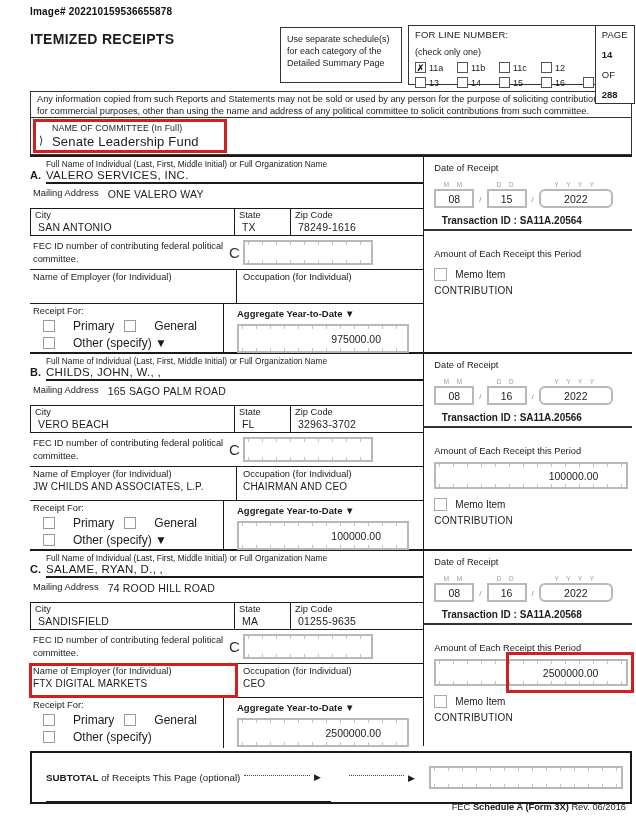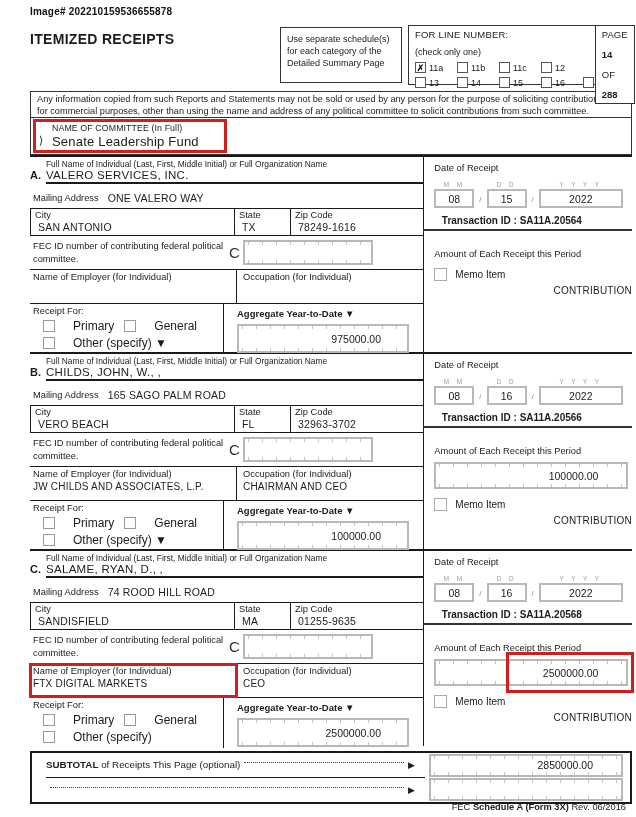--- a/index.html
+++ b/index.html
@@ -41,21 +41,21 @@
 
   .tiny-label { font-size:8.4px; color:#222; }
   .sm-label { font-size:9.3px; color:#1c1c1c; }
   .value { font-size:10.5px; letter-spacing:.2px; }
 
   .name-row { height:25px; padding:2px 0 0 16px; }
   .name-line { display:flex; align-items:flex-end; border-bottom:2px solid #1a1a1a; padding-bottom:1px; }
   .entry-letter { font-weight:bold; font-size:11px; margin-left:-16px; width:16px; flex:none; }
   .entry-name { font-size:11.5px; letter-spacing:.3px; }
 
-  .mail-row { height:27px; border-bottom:1.5px solid #1a1a1a; padding:6px 0 0 3px; display:flex; align-items:center; }
+  .mail-row { height:27px; border-bottom:1.5px solid #1a1a1a; padding:6px 0 0 3px; display:flex; align-items:flex-start; }
   .mail-row .value { margin-left:9px; }
 
   .csz-row { height:27px; border-bottom:1.5px solid #1a1a1a; border-left:1.5px solid #1a1a1a; display:flex; }
   .csz-cell { padding:1px 0 0 4px; }
   .csz-city { width:204px; border-right:1.5px solid #1a1a1a; }
   .csz-state { width:56px; border-right:1.5px solid #1a1a1a; }
   .csz-zip { flex:1; }
   .csz-cell .value { margin-top:1px; margin-left:3px; }
 
   .fec-row { height:34px; border-bottom:1.5px solid #1a1a1a; display:flex; align-items:center; padding-left:3px; }
@@ -82,35 +82,35 @@
   .agg-label { font-size:9.5px; font-weight:bold; }
   .agg-comb { width:172px; height:29px; margin-top:5px; display:flex; align-items:center; justify-content:flex-end; padding-right:26px; }
   .amt-text { font-size:10.5px; }
 
   
   .date-row { display:flex; align-items:flex-end; margin-top:8px; }
   .dcol { text-align:center; }
   .dhead { font-size:6.3px; color:#999; letter-spacing:3px; margin-bottom:1px; }
   .dbox { border:2px solid #b8b8b8; height:19px; display:flex; align-items:center; justify-content:center; font-size:10.5px; }
   .d-mm .dbox, .d-dd .dbox { width:40px; }
-  .d-yy .dbox { width:84px; }
+  .d-yy .dbox { width:74px;border-radius:6px; }
   .dsep { font-size:8px; color:#888; margin:0 5px 4px 5px; }
   .txn { font-size:10px; font-weight:bold; margin:7px 0 0 8px; border-bottom:2px solid #333; margin-right:0; padding-bottom:3px; margin-left:-11.5px; padding-left:19px; }
   .amt-label { font-size:9.3px; margin-top:18px; }
   .amount-wrap { position:relative; margin-top:6px; width:194px; }
   .amount-comb { width:194px; height:27px; display:flex; align-items:center; justify-content:flex-end; padding-right:28px; }
   .hl-amount { display:none; position:absolute; top:-7px; right:-6px; width:128px; height:41px; border:3.5px solid #cf1f1f; pointer-events:none; }
   .hl-amount.show { display:block; }
   .memo-line { display:flex; align-items:center; margin-top:9px; }
   .memo-line .cb { border-color:#aaa; width:13px; height:13px; }
   .memo-line .cb-lbl { font-size:10px; margin-left:8px; }
-  .contrib { font-size:10px; margin-top:4px; letter-spacing:.2px;text-align:right; }
+  .contrib { font-size:10px; margin-top:4px; letter-spacing:.2px; }
 
   
-  .totals-box { border:2px solid #1a1a1a; height:53px; margin:5px 2px 0 0; display:flex; flex-direction:column; }
+  .totals-box { border:2px solid #1a1a1a; height:53px; margin:5px 2px 0 0; display:flex; flex-direction:row; }
   .t-row { flex:1; display:flex; align-items:center; }
   .t-left { flex:1; display:flex; align-items:center; height:100%; margin-left:14px; padding-right:6px; }
   .t-row1 .t-left { border-bottom:1.5px solid #1a1a1a; }
   .t-lbl { font-size:9.8px; white-space:nowrap; }
   .t-lbl b { font-weight:bold; }
   .leader { flex:1; border-bottom:1.5px dotted #444; margin:0 4px 4px 4px; min-width:30px; }
   .t-arrow { font-size:9px; margin-right:4px; }
   .t-amt { width:205px; display:flex; justify-content:flex-start; padding-left:4px; }
   .t-comb { width:194px; height:23px; display:flex; align-items:center; justify-content:flex-end; padding-right:28px; }
 
@@ -489,25 +489,20 @@
     </section>
   </div>
 
   <div class="totals-box">
     <div class="t-row t-row1">
       <div class="t-left">
         <span class="t-lbl"><b>SUBTOTAL</b><span> of Receipts This Page (optional)</span></span>
         <span class="leader"></span>
         <span class="t-arrow">▶</span>
       </div>
-      <div class="t-amt">
-        <div class="comb t-comb">
-          <span class="amt-text">2850000.00</span>
-        </div>
-      </div>
     </div>
     <div class="t-row">
       <div class="t-left">
         <span class="leader"></span>
         <span class="t-arrow">▶</span>
       </div>
       <div class="t-amt">
         <div class="comb t-comb">
           <span class="amt-text"></span>
         </div>

